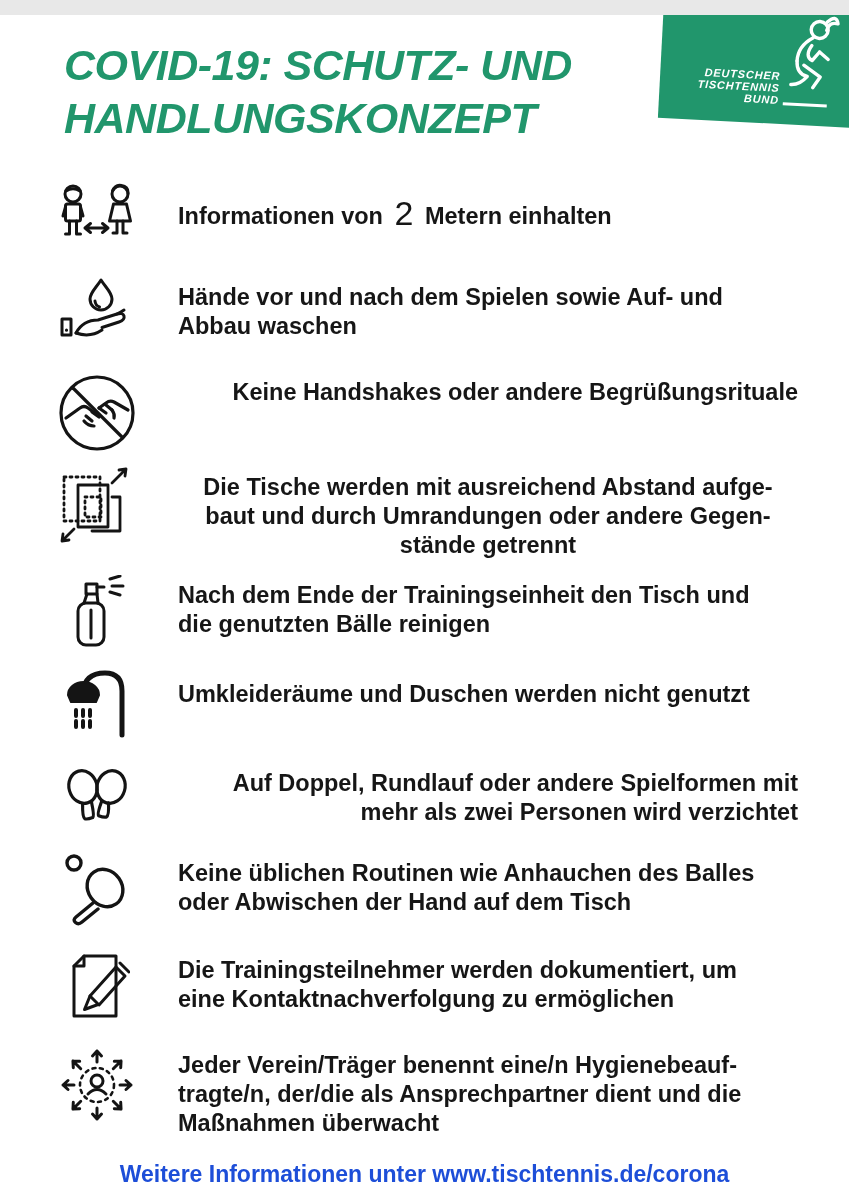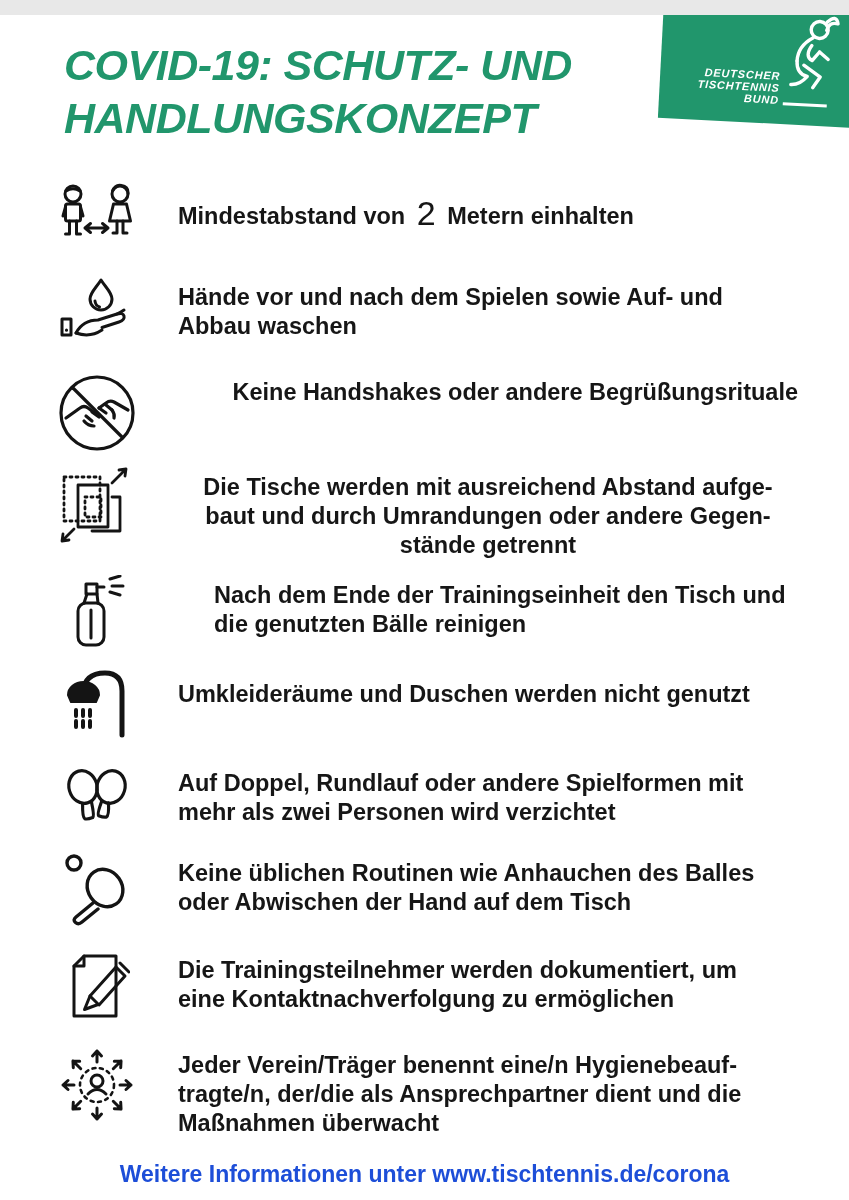--- a/index.html
+++ b/index.html
@@ -28,23 +28,23 @@
   .logo-text span{display:block;}
   .logo-rule{position:absolute;left:124px;top:102px;width:44px;height:3px;background:#ffffff;}
   .logo-player{position:absolute;left:98px;top:10px;}
   
   .rules{position:absolute;left:55px;top:168px;width:745px;}
   .row{display:flex;align-items:flex-start;}
   .row:nth-child(1){min-height:94px;}
   .row:nth-child(2){min-height:95px;}
   .row:nth-child(3){min-height:95px;text-align:right;}
   .row:nth-child(4){min-height:108px;text-align:center;}
-  .row:nth-child(5){min-height:90px;gap:36px;}
+  .row:nth-child(5){min-height:90px;}
   .row:nth-child(6){min-height:98px;}
-  .row:nth-child(7){min-height:90px;}
+  .row:nth-child(7){min-height:90px;text-align:right;}
   .row:nth-child(8){min-height:97px;}
   .row:nth-child(9){min-height:95px;}
   .icon-cell{width:84px;flex-shrink:0;display:flex;justify-content:center;}
   .icon-cell svg{display:block;}
   .text-cell{
     margin-left:39px;padding-top:6px;width:620px;
     font-size:23.5px;line-height:29px;font-weight:bold;color:#161616;
   }
   .row.single .text-cell{padding-top:15px;}
   .text-cell .line{display:block;}
@@ -95,21 +95,21 @@
     <rect x="8.5" y="21" width="15" height="17" rx="2"></rect>
     <path d="M8.5,24 l-2.5,9 M23.5,24 l2.5,9"></path>
     <path d="M12.5,38 v13 M19.5,38 v13 M12.5,51 h-4 M19.5,51 h4"></path>
     <circle cx="63" cy="11" r="8"></circle>
             <path d="M55.5,8 q3,-7 9,-5.5 q7,1 6.5,8"></path>
     <path d="M56.5,21 h13 l4,17 h-21 z"></path>
     <path d="M60,38 v12 M66,38 v12 M60,50 h-4 M66,50 h4"></path>
     <path d="M28,45 h23 M28,45 l5.5,-4.5 M28,45 l5.5,4.5 M51,45 l-5.5,-4.5 M51,45 l-5.5,4.5"></path>
   </svg>
         </div>
-      <div class="text-cell"><span>Mindestabstand von </span><span class="big-num">2</span><span> Metern einhalten</span></div>
+      <div class="text-cell"><span>Informationen von </span><span class="big-num">2</span><span> Metern einhalten</span></div>
     </div>
       <div class="row">
       <div class="icon-cell">
           <svg width="76" height="66" viewBox="0 0 76 66" fill="none" stroke="#141414" stroke-width="3" stroke-linecap="round" stroke-linejoin="round">
     <path d="M42,3 C37,11 31,15.5 31,22 a11,11 0 0 0 22,0 C53,15.5 47,11 42,3 Z"></path>
     <path d="M36,24 a7,7 0 0 0 4.5,6"></path>
     <rect x="3" y="42" width="9" height="16"></rect>
             <path d="M7.5,53 v0.2"></path>
     <path d="M17,56 q7,-13 22,-13 l19,-6 q6,-1.8 7,2 q1,4 -5,6 l-17,5.5"></path>
     <path d="M17,56 q14,5 26,-3"></path>

